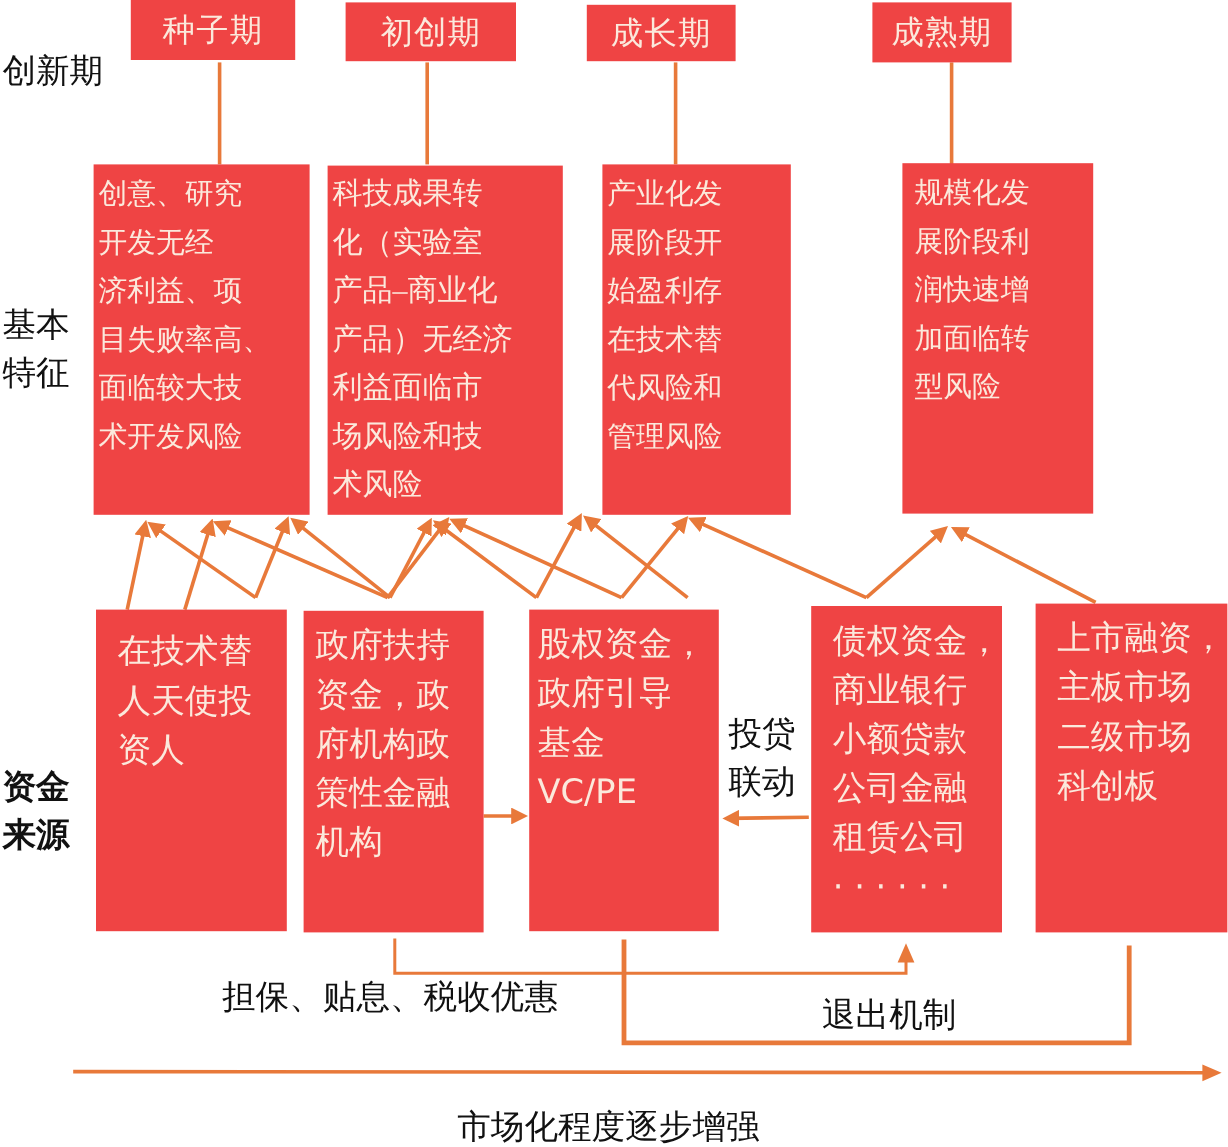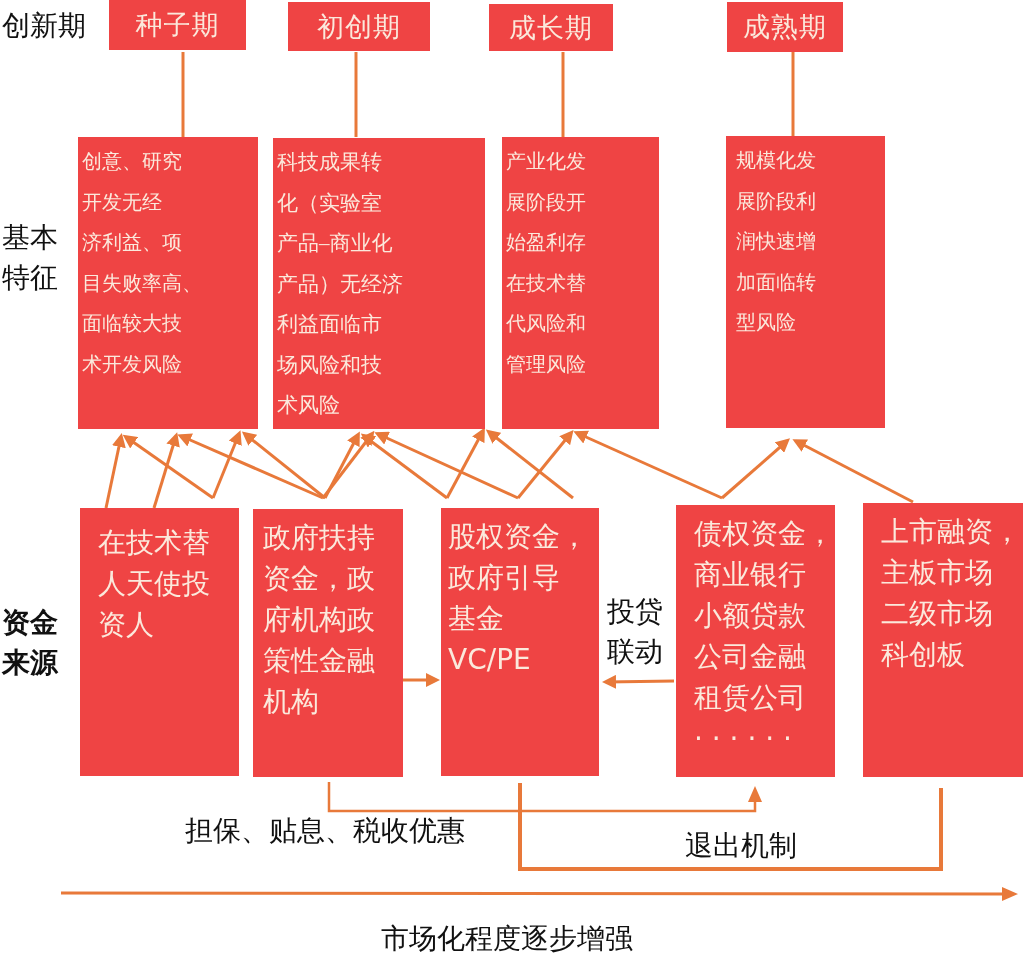--- a/index.html
+++ b/index.html
@@ -1,22 +1,22 @@
 <!DOCTYPE html>
 <html><head>
 <meta charset="utf-8">
 <style>
   html, body { margin: 0; padding: 0; background: #ffffff; }
   body { width: 1023px; height: 956px; position: relative; overflow: hidden;
          font-family: "DejaVu Sans", "Liberation Sans", sans-serif; }
   .box { position: absolute; background: #ef4444; color: #fbe9dc; box-sizing: border-box; }
   .stage { display: flex; align-items: center; justify-content: center; font-size: 27px; letter-spacing: 1px; }
-  .feat { font-size: 20px; line-height: 40.5px; padding: 4px 0 0 4px; white-space: pre; letter-spacing: 0px; }
+  .feat { font-size: 24px; line-height: 40.5px; padding: 4px 0 0 4px; white-space: pre; letter-spacing: 0px; }
   .fund { font-size: 28px; line-height: 41px; padding: 8px 0 0 10px; white-space: pre; }
-  .rowlabel { position: absolute; font-size: 28px; color: #111; line-height: 40px; white-space: pre; }
+  .rowlabel { position: absolute; font-size: 28px; color: #111; line-height: 40px; white-space: pre; margin-top: 33px; }
   .lbl { position: absolute; color: #111; white-space: nowrap; }
   svg.lines { position: absolute; left: 0; top: 0; }
 </style>
 </head>
 <body>
 
 <svg class="lines" width="1023" height="956" viewBox="0 0 1023 956">
   <defs>
     <marker id="ah" markerWidth="8" markerHeight="8" refX="6" refY="4" orient="auto" markerUnits="userSpaceOnUse">
       <path d="M0,0 L8,4 L0,8 z" fill="#e8793a"></path>
@@ -91,34 +91,34 @@
 <div class="box stage" style="left:727px;top:2px;width:116px;height:50px;">
   <span>成熟期</span>
 </div>
 
 <div class="box feat" style="left:78px;top:137px;width:180px;height:292px;">创意、研究
 开发无经
 济利益、项
 目失败率高、
 面临较大技
 术开发风险</div>
-<div class="box feat" style="left:273px;top:138px;width:212px;height:291px;font-size:21px;font-family:Liberation Serif, serif;">科技成果转
+<div class="box feat" style="left:273px;top:138px;width:196px;height:291px;font-size:25px;font-family:Liberation Serif, serif;">科技成果转
 化（实验室
 产品–商业化
 产品）无经济
 利益面临市
 场风险和技
 术风险</div>
 <div class="box feat" style="left:502px;top:137px;width:157px;height:292px;">产业化发
 展阶段开
 始盈利存
 在技术替
 代风险和
 管理风险</div>
-<div class="box feat" style="left:726px;top:136px;width:159px;height:292px;padding-left:10px;">规模化发
+<div class="box feat" style="left:752px;top:136px;width:159px;height:292px;padding-left:10px;">规模化发
 展阶段利
 润快速增
 加面临转
 型风险</div>
 
 <div class="box fund" style="left:80px;top:508px;width:159px;height:268px;padding-left:18px;padding-top:14px;">在技术替
 人天使投
 资人</div>
 <div class="box fund" style="left:253px;top:509px;width:150px;height:268px;">政府扶持
 资金，政

